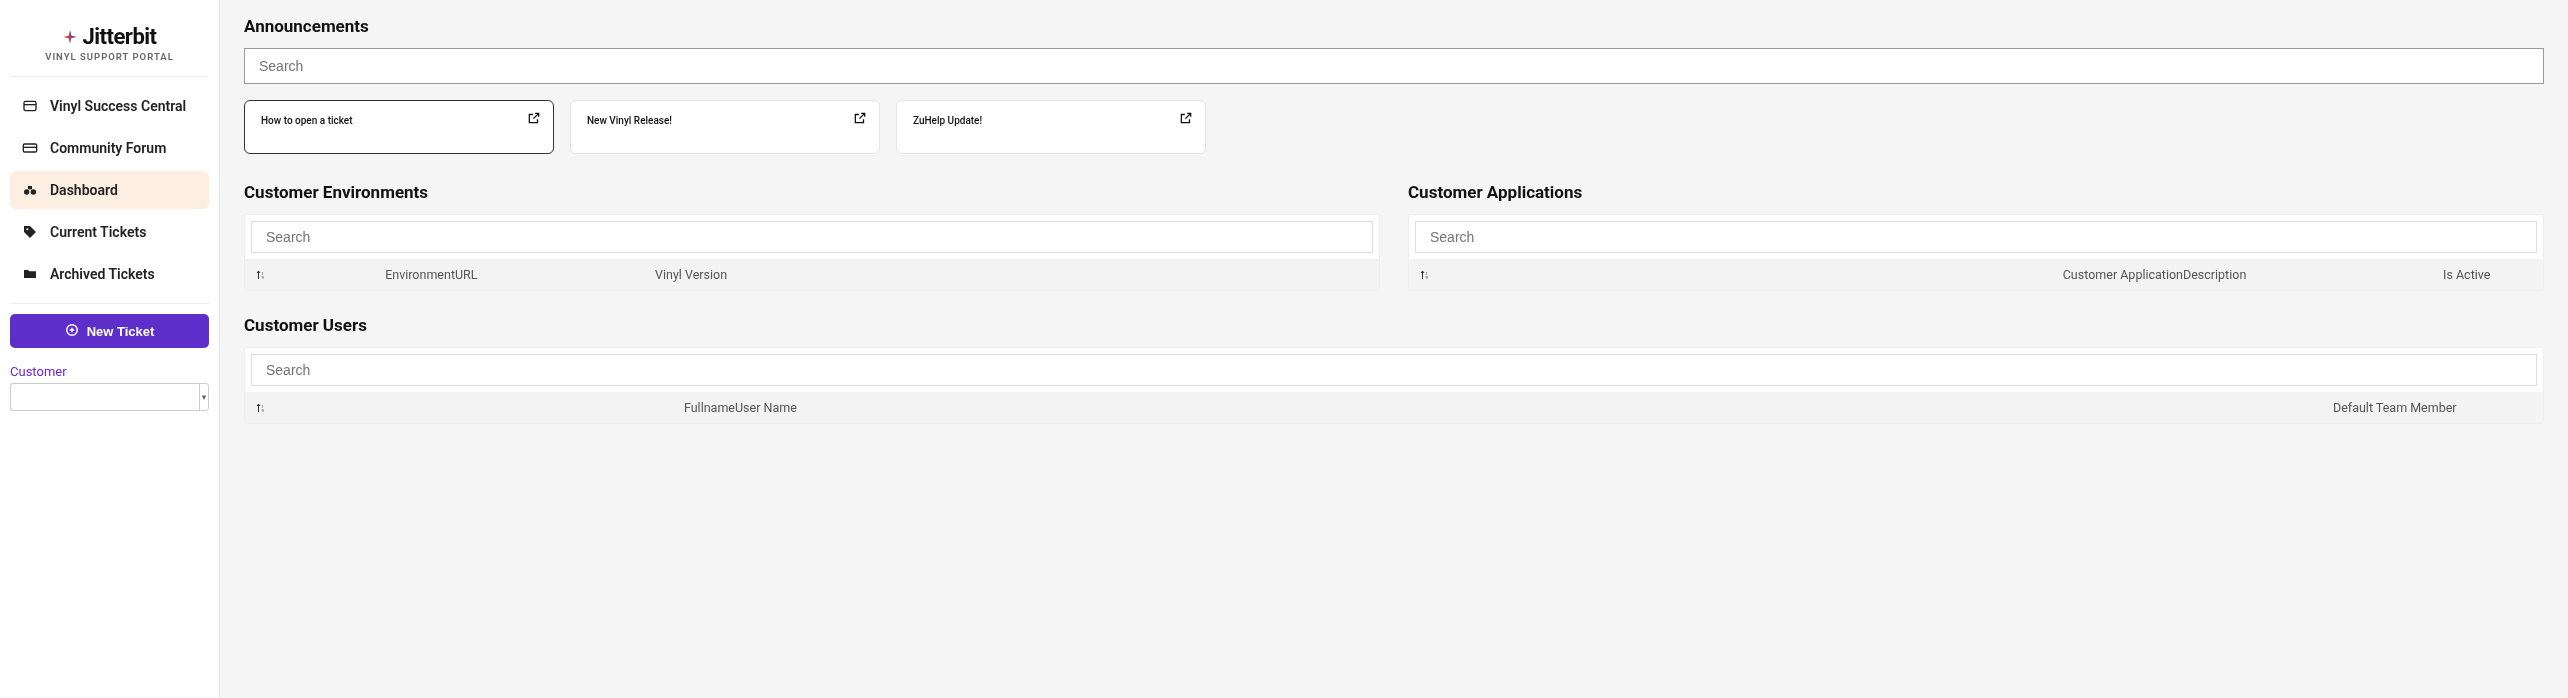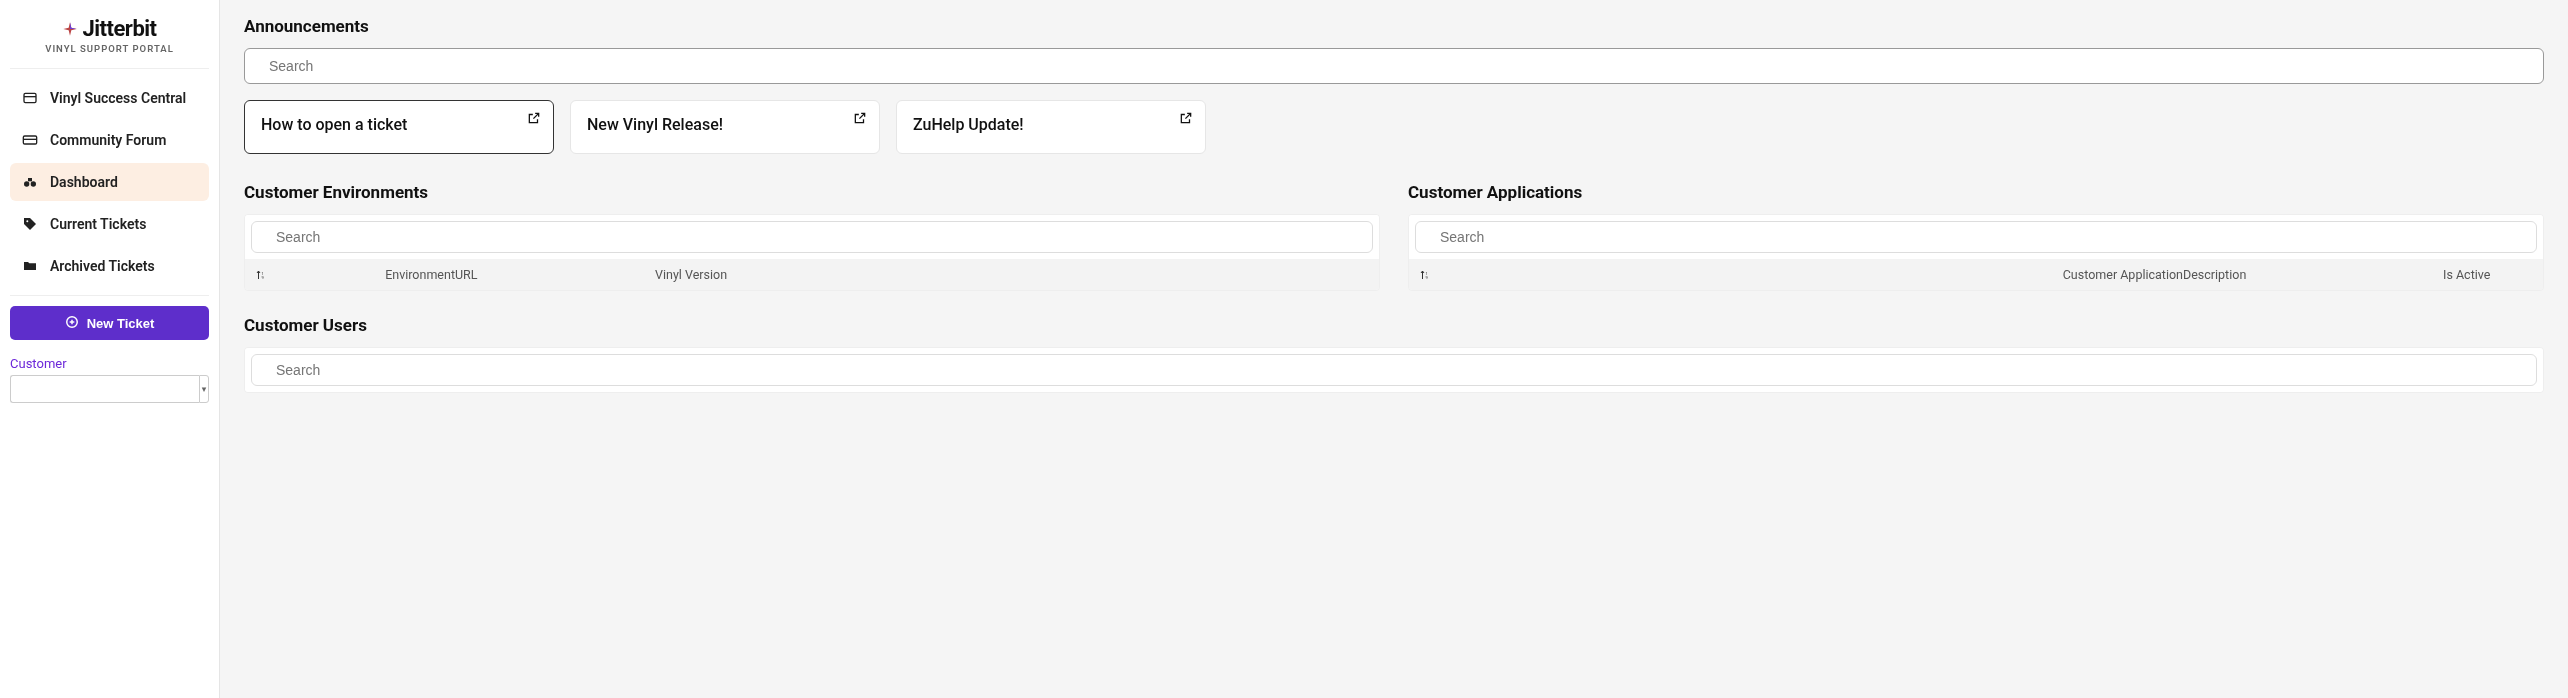--- a/index.html
+++ b/index.html
@@ -14,21 +14,21 @@
     width: 220px;
     background: #fff;
     border-right: 1px solid #e5e5e5;
     padding: 10px 0;
     flex-shrink: 0;
   }
   .logo-wrap {
     text-align: center;
     padding: 6px 10px 14px;
     border-bottom: 1px solid #eee;
-    margin: 0 10px 10px;
+    margin: 8px 10px 10px;
   }
   .logo-row {
     display: flex;
     align-items: center;
     justify-content: center;
     gap: 4px;
   }
   .logo-text {
     font-size: 22px;
     font-weight: 700;
@@ -126,22 +126,22 @@
   .section-title {
     font-size: 17px;
     font-weight: 700;
     margin-bottom: 12px;
     color: #111;
   }
   .search-input {
     width: 100%;
     height: 36px;
     border: 1px solid #999;
-    border-radius: 6px;
-    padding: 0 24px;
+    border-radius: 0;
+    padding: 0 14px;
     font-size: 14px;
     background: #fff;
   }
   .search-input.light {
     border-color: #ccc;
   }
   .announcement-row {
     display: flex;
     gap: 16px;
     margin: 16px 0 28px;
@@ -154,21 +154,21 @@
     padding: 14px 16px;
     position: relative;
     min-height: 54px;
     display: flex;
     align-items: flex-start;
   }
   .card.selected {
     border: 1.5px solid #333;
   }
   .card-title {
-    font-size: 16px;
+    font-size: 10px;
     color: #111;
     font-weight: 500;
   }
   .card .ext {
     position: absolute;
     top: 10px;
     right: 12px;
     cursor: pointer;
   }
 
@@ -397,15 +397,33 @@
           </div>
         </div>
       </div>
     </div>
 
     <div class="section-title">Customer Users</div>
     <div class="panel">
       <div class="search-wrap">
         <input class="search-input light" placeholder="Search" style="">
       </div>
+      <div class="col-headers">
+        <div class="hdr usr-h1">
+          <span class="sort-icon">
+            <svg viewBox="0 0 24 24" width="12" height="12" fill="#333">
+                <path d="M7 4 L7 20 M4 8 L7 4 L10 8" stroke="#333" stroke-width="2" fill="none"></path>
+                <text x="13" y="12" font-size="8" fill="#333">1</text>
+                <text x="13" y="20" font-size="8" fill="#333">9</text>
+              </svg>
+          </span>
+          <span>Fullname</span>
+        </div>
+        <div class="hdr usr-h2">
+            <span>User Name</span>
+          </div>
+        <div class="hdr usr-h3">
+            <span>Default Team Member</span>
+          </div>
+      </div>
     </div>
   </main>
 </div>
 
 </body></html>

